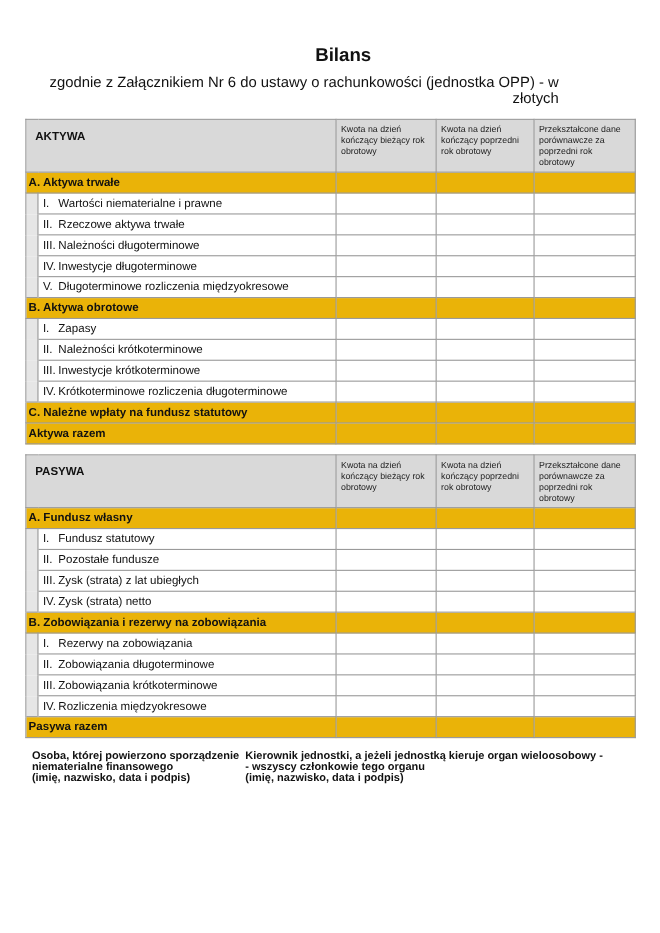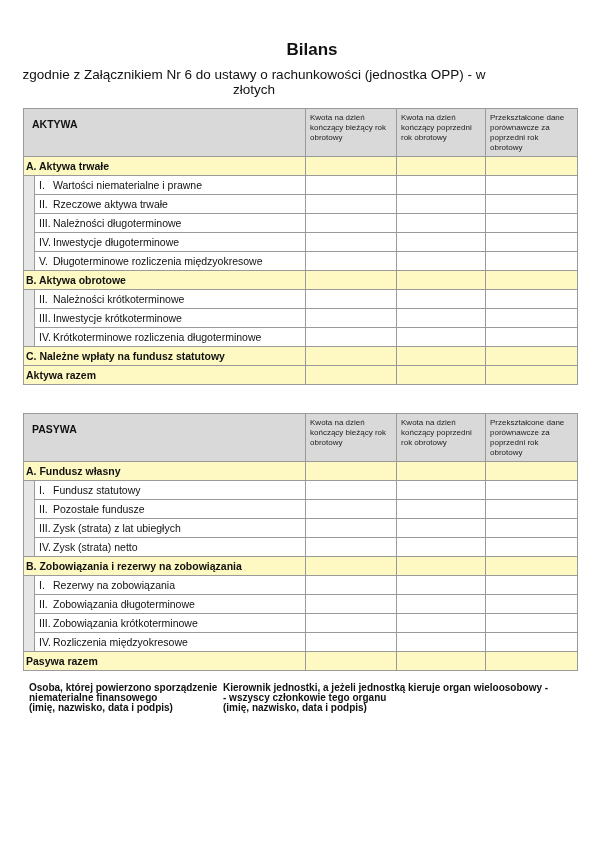--- a/index.html
+++ b/index.html
@@ -1,24 +1,24 @@
 <!DOCTYPE html>
 <html><head>
 <meta charset="utf-8">
 <style>
   html, body { margin: 0; padding: 0; background: #ffffff; }
   body { width: 600px; height: 848px; position: relative; font-family: "Liberation Sans", sans-serif; color: #111; overflow: hidden; }
   .title { position: absolute; top: 40px; left: 0; width: 600px; text-align: center; font-weight: bold; font-size: 17px; padding-left: 12px; }
-  .subtitle { position: absolute; top: 67px; left: 0; width: 508px; text-align: center; font-size: 13.5px; }
+  .subtitle { position: absolute; top: 67px; left: 0; width: 508px; text-align: right; font-size: 13.5px; }
   table.bil { position: absolute; left: 23px; width: 554px; border-collapse: collapse; border: 1.5px solid #222; table-layout: fixed; }
   table.bil td { border: 1px solid #9a9a9a; padding: 0; font-size: 10.5px; height: 18px; vertical-align: middle; }
   table.bil tr.hdr td { background: #d9d9d9; height: 38px; vertical-align: top; }
   table.bil tr.hdr td.main { font-weight: bold; font-size: 10.5px; padding: 9px 0 0 8px; }
   table.bil tr.hdr td.colh { font-size: 8px; line-height: 10px; padding: 4px 4px 0 4px; color: #222; margin-top: 36px; }
-  table.bil tr.sec td { background: #fef9c3; font-weight: bold; }
+  table.bil tr.sec td { background: #eab308; font-weight: bold; }
   table.bil tr.sec td.lbl { padding-left: 2px; }
   table.bil tr.item td { background: #fff; }
   table.bil td.strip { background: #e6e6e6 !important; border-top: none; border-bottom: none; }
   table.bil tr.item td.lbl { padding-left: 4px; }
   .num { display: inline-block; width: 14px; }
   .sig { position: absolute; top: 683px; font-size: 10px; font-weight: bold; line-height: 10px; }
 </style>
 </head>
 <body>
 
@@ -82,20 +82,27 @@
         <td></td>
       </tr>
   <tr class="sec">
     <td class="lbl" colspan="2">B. Aktywa obrotowe</td>
     <td></td>
         <td></td>
         <td></td>
   </tr>
   <tr class="item">
         <td class="strip"></td>
+        <td class="lbl"><span class="num">I.</span><span>Zapasy</span></td>
+        <td></td>
+        <td></td>
+        <td></td>
+      </tr>
+  <tr class="item">
+        <td class="strip"></td>
         <td class="lbl"><span class="num">II.</span><span>Należności krótkoterminowe</span></td>
         <td></td>
         <td></td>
         <td></td>
       </tr>
   <tr class="item">
         <td class="strip"></td>
         <td class="lbl"><span class="num">III.</span><span>Inwestycje krótkoterminowe</span></td>
         <td></td>
         <td></td>

